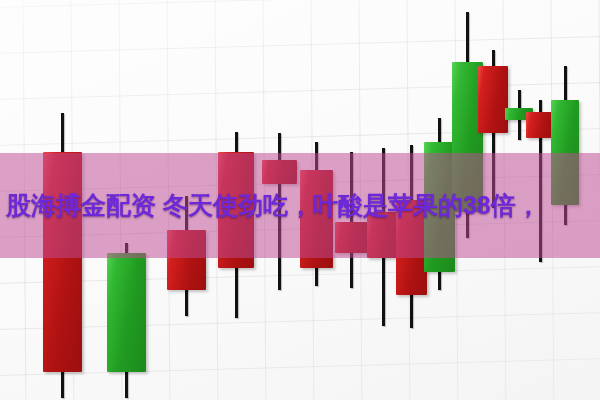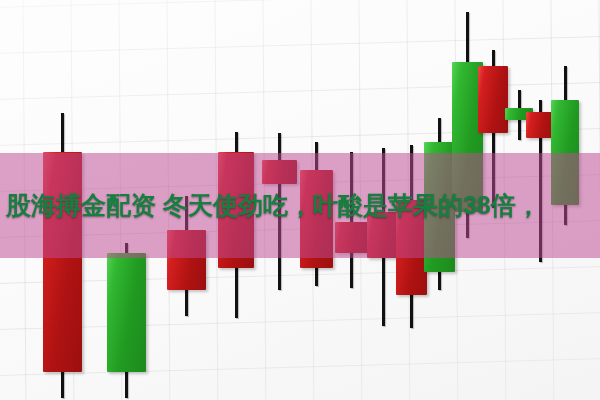--- a/index.html
+++ b/index.html
@@ -69,21 +69,21 @@
     position:absolute;
     left:0;right:0;
     display:flex;
     flex-direction:column;
     justify-content:center;
     align-items:flex-start;
     padding:0 6px;
     box-sizing:border-box;
   }
   .headline{
-    color:#15803d;
+    color:#6d28d9;
     font-weight:bold;
     font-size:25px;
     line-height:49px;
     letter-spacing:0px;
     white-space:nowrap;
     text-shadow:0 1px 2px rgba(60,10,45,0.45);
   }
 </style>
 </head>
 <body>

